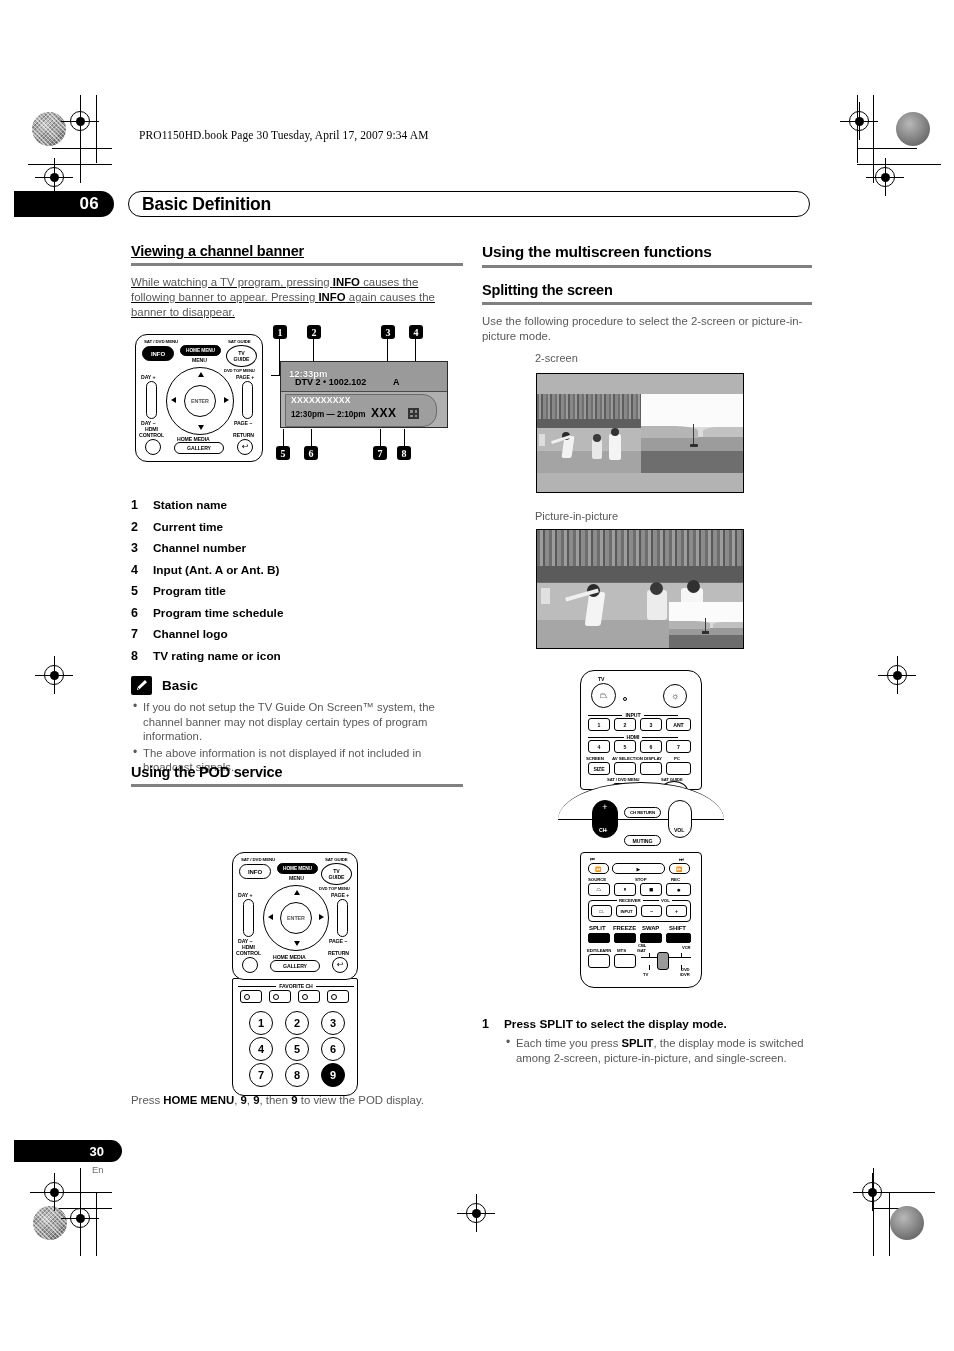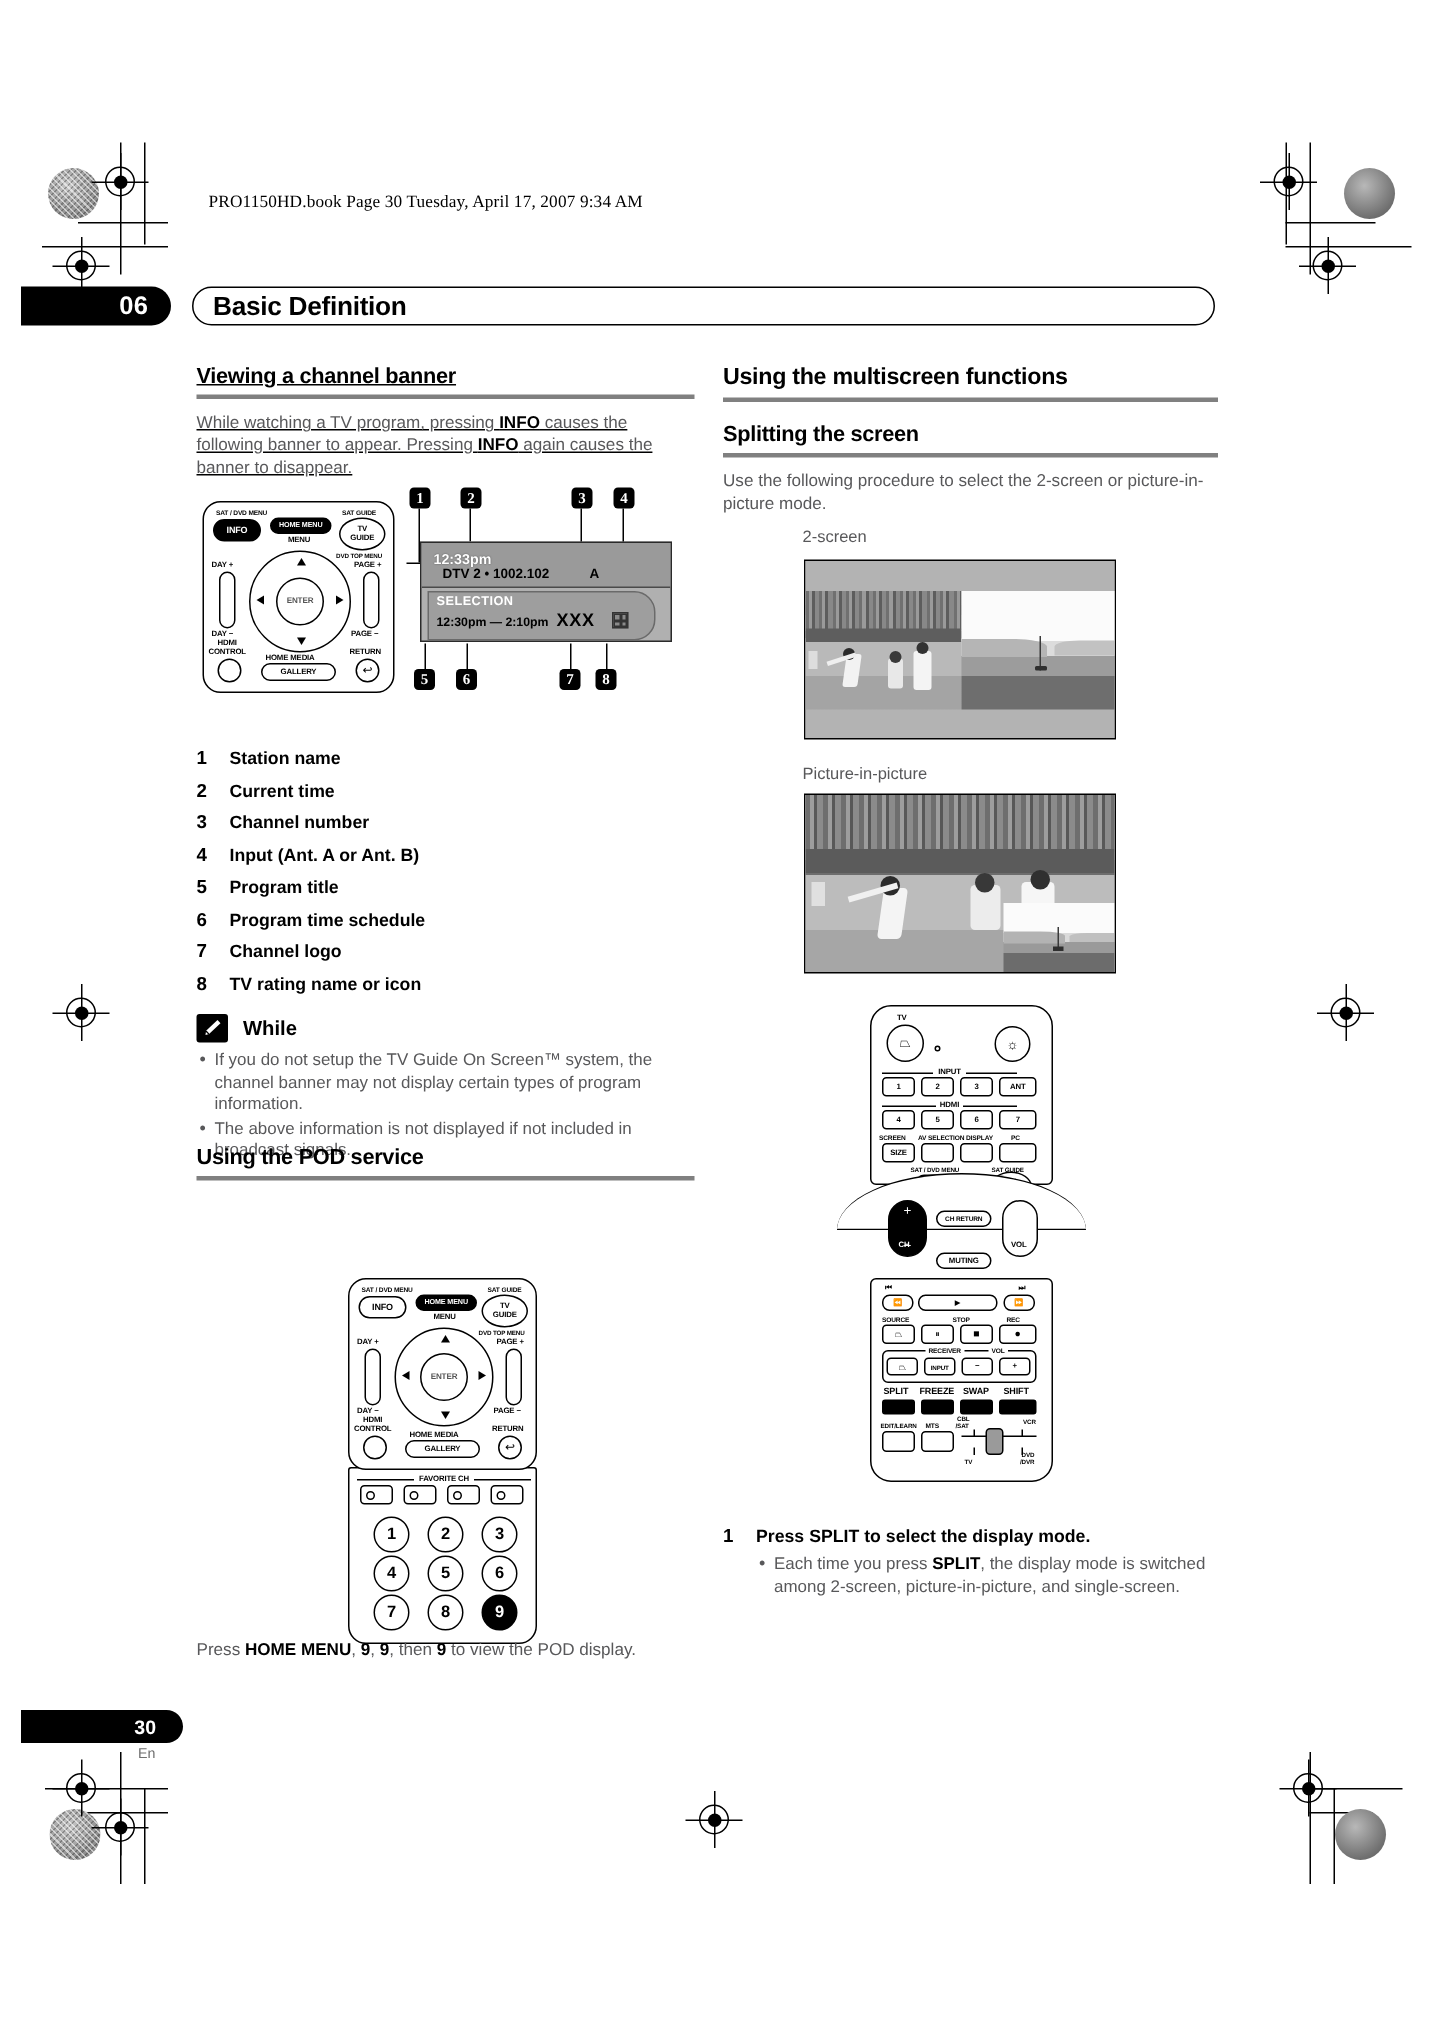--- a/index.html
+++ b/index.html
@@ -343,21 +343,21 @@
   <div class="leader" style="left:284px; top:14px; height:37px;"></div>
   <div class="leader-h" style="left:140px; top:50px; width:9px;"></div>
 
   <div class="banner-box">
     <div class="banner-top">
       <span class="banner-time">12:33pm</span>
       <span class="banner-chan">DTV 2 • 1002.102</span>
       <span class="banner-input">A</span>
     </div>
     <div class="banner-lower">
-      <span class="banner-title">SELECTION</span>
+      <span class="banner-title">XXXXXXXXXX</span>
       <span class="banner-sched">12:30pm — 2:10pm</span>
       <span class="banner-logo">XXX</span>
       <span class="banner-rating">
           <i></i>
           <i></i>
           <i></i>
           <i></i>
         </span>
     </div>
   </div>
@@ -487,21 +487,21 @@
 </div>
 
 <div style="position:absolute; left:131px; top:660px; width:332px;">
   <div class="note-head">
     <span class="note-icon">
       <svg width="14" height="13" viewBox="0 0 14 13" aria-hidden="true">
         <path d="M2 11 L4.4 10.3 L12 3.2 L10 1 L2.4 8.2 Z" fill="#fff"></path>
         <path d="M2.3 8.3 L4.3 10.4" stroke="#000" stroke-width="0.9"></path>
       </svg>
     </span>
-    <span class="note-title">While</span>
+    <span class="note-title">Basic</span>
   </div>
   <ul class="bullets" id="note-list">
       <li>If you do not setup the TV Guide On Screen™ system, the channel banner may not display certain types of program information.</li>
       <li>The above information is not displayed if not included in broadcast signals.</li>
     </ul>
 </div>
 
 <div style="position:absolute; left:131px; top:764px; width:332px;">
   <h2 class="sec">Using the POD service</h2>
   <div class="rule"></div>

